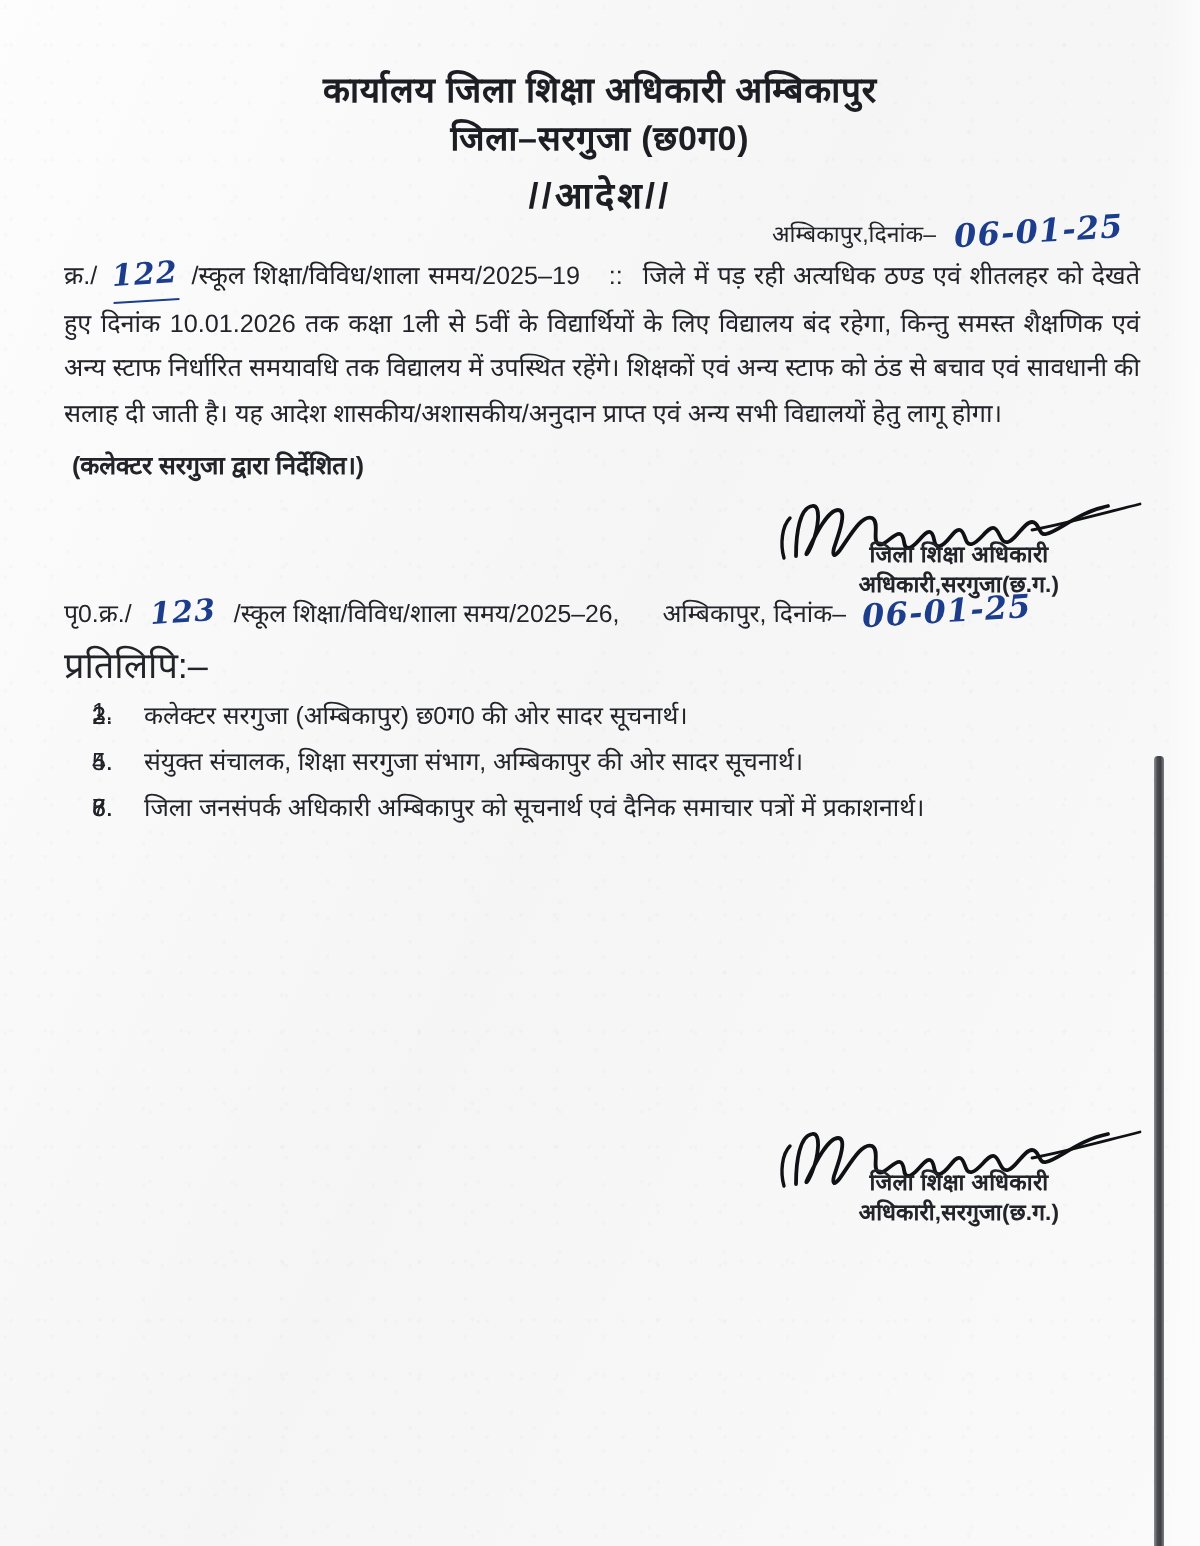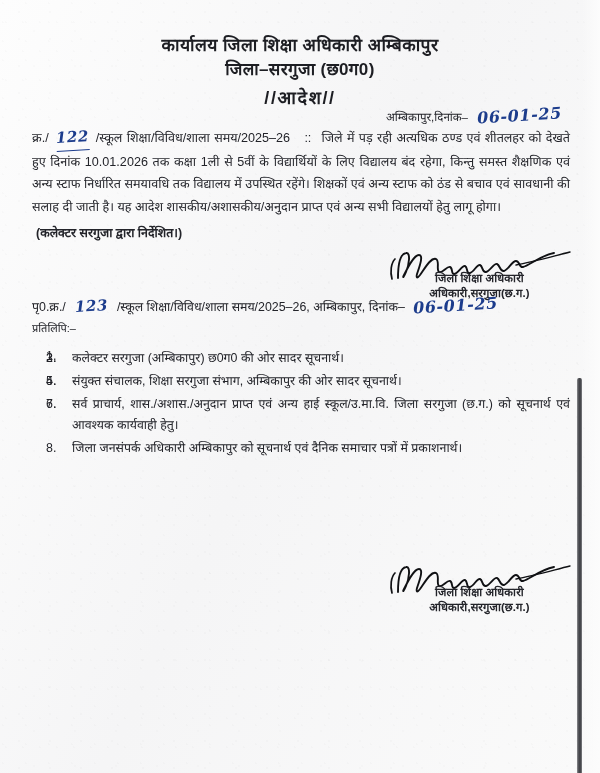--- a/index.html
+++ b/index.html
@@ -123,39 +123,38 @@
     position: relative;
     height: 26px;
     margin-bottom: -7px;
   }
   .sign-scribble svg { position: absolute; left: 12px; top: -4px; }
   .sign-title {
     position: relative;
     z-index: 1;
     font-weight: 700;
     letter-spacing: 0.2px;
-    font-family: Liberation Serif, serif;
   }
   .sign-office { font-weight: 700; letter-spacing: 0.1px; }
 
   
   #endorse-line {
     position: absolute;
     left: 32px;
     top: 296px;
     width: 545px;
     font-size: 12.4px;
     white-space: nowrap;
   }
   #ref-no-bottom { font-size: 15px; margin: 0 9px; }
   #copy-label {
     position: absolute;
     left: 32px;
     top: 320px;
-    font-size: 11px;
+    font-size: 18px;
   }
 
   #copy-list {
     position: absolute;
     left: 46px;
     top: 346px;
     width: 524px;
     margin: 0;
     padding: 0;
     list-style: none;
@@ -185,41 +184,41 @@
   <div class="doc-head" id="head-line1">कार्यालय जिला शिक्षा अधिकारी अम्बिकापुर</div>
   <div class="doc-head" id="head-line2">जिला–सरगुजा (छ0ग0)</div>
   <div class="doc-head" id="head-line3">//आदेश//</div>
 
   <div id="place-date-top">
     <span>अम्बिकापुर,दिनांक–</span>
     <span class="hand" style="font-size:16px;margin-left:6px;">06-01-25</span>
   </div>
 
   <div id="body-block">
-    <span>क्र./</span><span class="hand hand-ul" id="ref-no-top">122</span><span>/स्कूल शिक्षा/विविध/शाला समय/2025–26</span>
+    <span>क्र./</span><span class="hand hand-ul" id="ref-no-top">122</span><span>/स्कूल शिक्षा/विविध/शाला समय/2025–19</span>
     <span style="margin:0 10px;">::</span><span>जिले में पड़ रही अत्यधिक ठण्ड एवं शीतलहर को देखते हुए दिनांक 10.01.2026 तक कक्षा 1ली से 5वीं के विद्यार्थियों के लिए विद्यालय बंद रहेगा, किन्तु समस्त शैक्षणिक एवं अन्य स्टाफ निर्धारित समयावधि तक विद्यालय में उपस्थित रहेंगे। शिक्षकों एवं अन्य स्टाफ को ठंड से बचाव एवं सावधानी की सलाह दी जाती है। यह आदेश शासकीय/अशासकीय/अनुदान प्राप्त एवं अन्य सभी विद्यालयों हेतु लागू होगा।</span>
   </div>
 
   <div id="directed-line">(कलेक्टर सरगुजा द्वारा निर्देशित।)</div>
 
   <div class="sign-block" id="sign-block-top">
     <div class="sign-scribble">
       <svg width="190" height="34" viewBox="0 0 190 34" fill="none">
         <path d="M14 30 C14 18 16 6 22 5 C27 4 25 17 22 24 C20 29 18 31 20 27 C24 19 30 7 35 7 C40 7 35 20 33 26 C32 30 33 31 36 27 C41 20 47 9 52 11 C56 13 52 22 55 24 C58 26 63 18 66 19 C69 20 67 26 70 26 C74 26 78 17 81 18 C84 19 82 26 86 25 C90 24 93 16 96 17 C99 18 98 25 102 24 C106 23 110 15 113 16 C116 17 116 24 120 23 C124 22 128 13 132 13 C136 13 135 20 139 19 C145 18 155 8 170 5" stroke="#101114" stroke-width="1.9" stroke-linecap="round" stroke-linejoin="round"></path>
         <path d="M8 31 C6 24 7 15 11 11" stroke="#101114" stroke-width="1.7" stroke-linecap="round"></path>
         <path d="M132 17 C148 14 166 9 186 4" stroke="#101114" stroke-width="1.4" stroke-linecap="round"></path>
       </svg>
     </div>
     <div class="sign-title">जिला शिक्षा अधिकारी</div>
     <div class="sign-office">अधिकारी,सरगुजा(छ.ग.)</div>
   </div>
 
   <div id="endorse-line">
     <span>पृ0.क्र./</span><span class="hand" id="ref-no-bottom">123</span><span>/स्कूल शिक्षा/विविध/शाला समय/2025–26,</span>
-    <span style="">अम्बिकापुर, दिनांक–</span>
+    <span style="margin-left:18px;">अम्बिकापुर, दिनांक–</span>
     <span class="hand" style="font-size:16px;margin-left:5px;">06-01-25</span>
   </div>
 
   <div id="copy-label">प्रतिलिपि:–</div>
 
   <ol id="copy-list">
     <li>
       <span class="num">1.</span>
     </li>
     <li>
@@ -234,21 +233,20 @@
     </li>
     <li>
       <span class="num">5.</span>
       <span>संयुक्त संचालक, शिक्षा सरगुजा संभाग, अम्बिकापुर की ओर सादर सूचनार्थ।</span>
     </li>
     <li>
       <span class="num">6.</span>
     </li>
     <li>
       <span class="num">7.</span>
-      <span>सर्व प्राचार्य, शास./अशास./अनुदान प्राप्त एवं अन्य हाई स्कूल/उ.मा.वि. जिला सरगुजा (छ.ग.) को सूचनार्थ एवं आवश्यक कार्यवाही हेतु।</span>
     </li>
     <li>
       <span class="num">8.</span>
       <span>जिला जनसंपर्क अधिकारी अम्बिकापुर को सूचनार्थ एवं दैनिक समाचार पत्रों में प्रकाशनार्थ।</span>
     </li>
   </ol>
 
   <div class="sign-block" id="sign-block-bottom">
     <div class="sign-scribble">
       <svg width="190" height="34" viewBox="0 0 190 34" fill="none">

